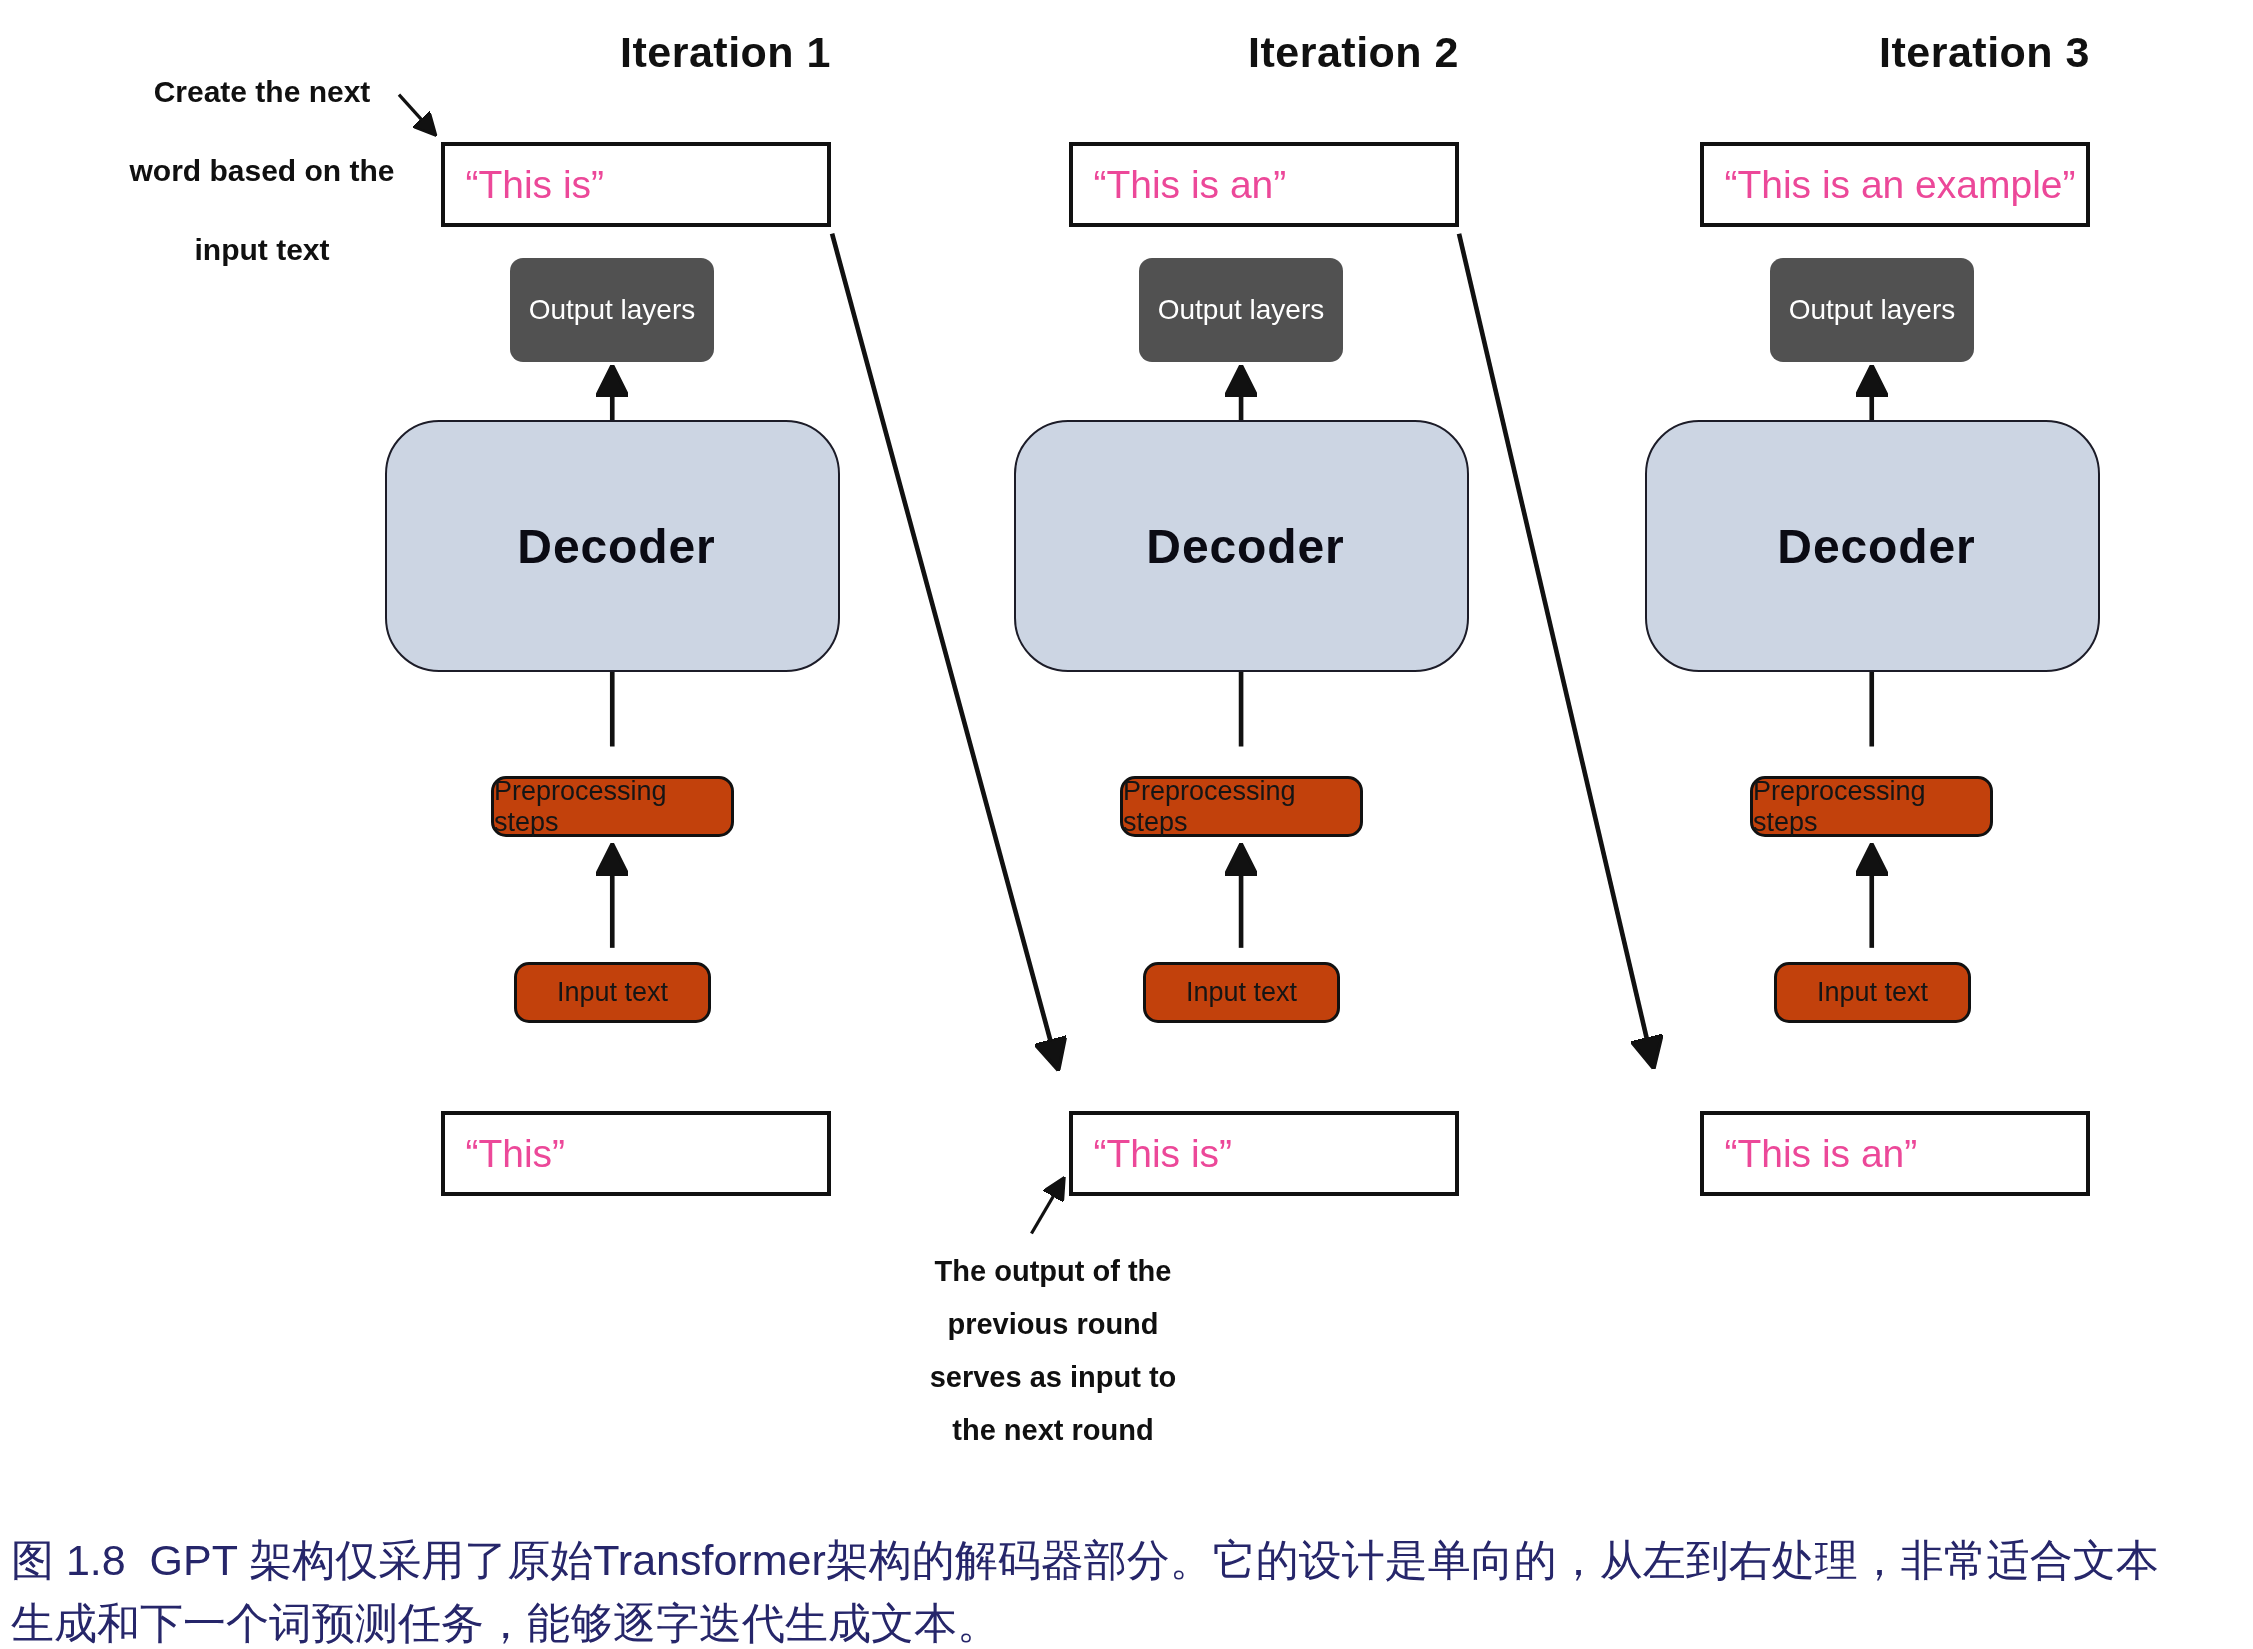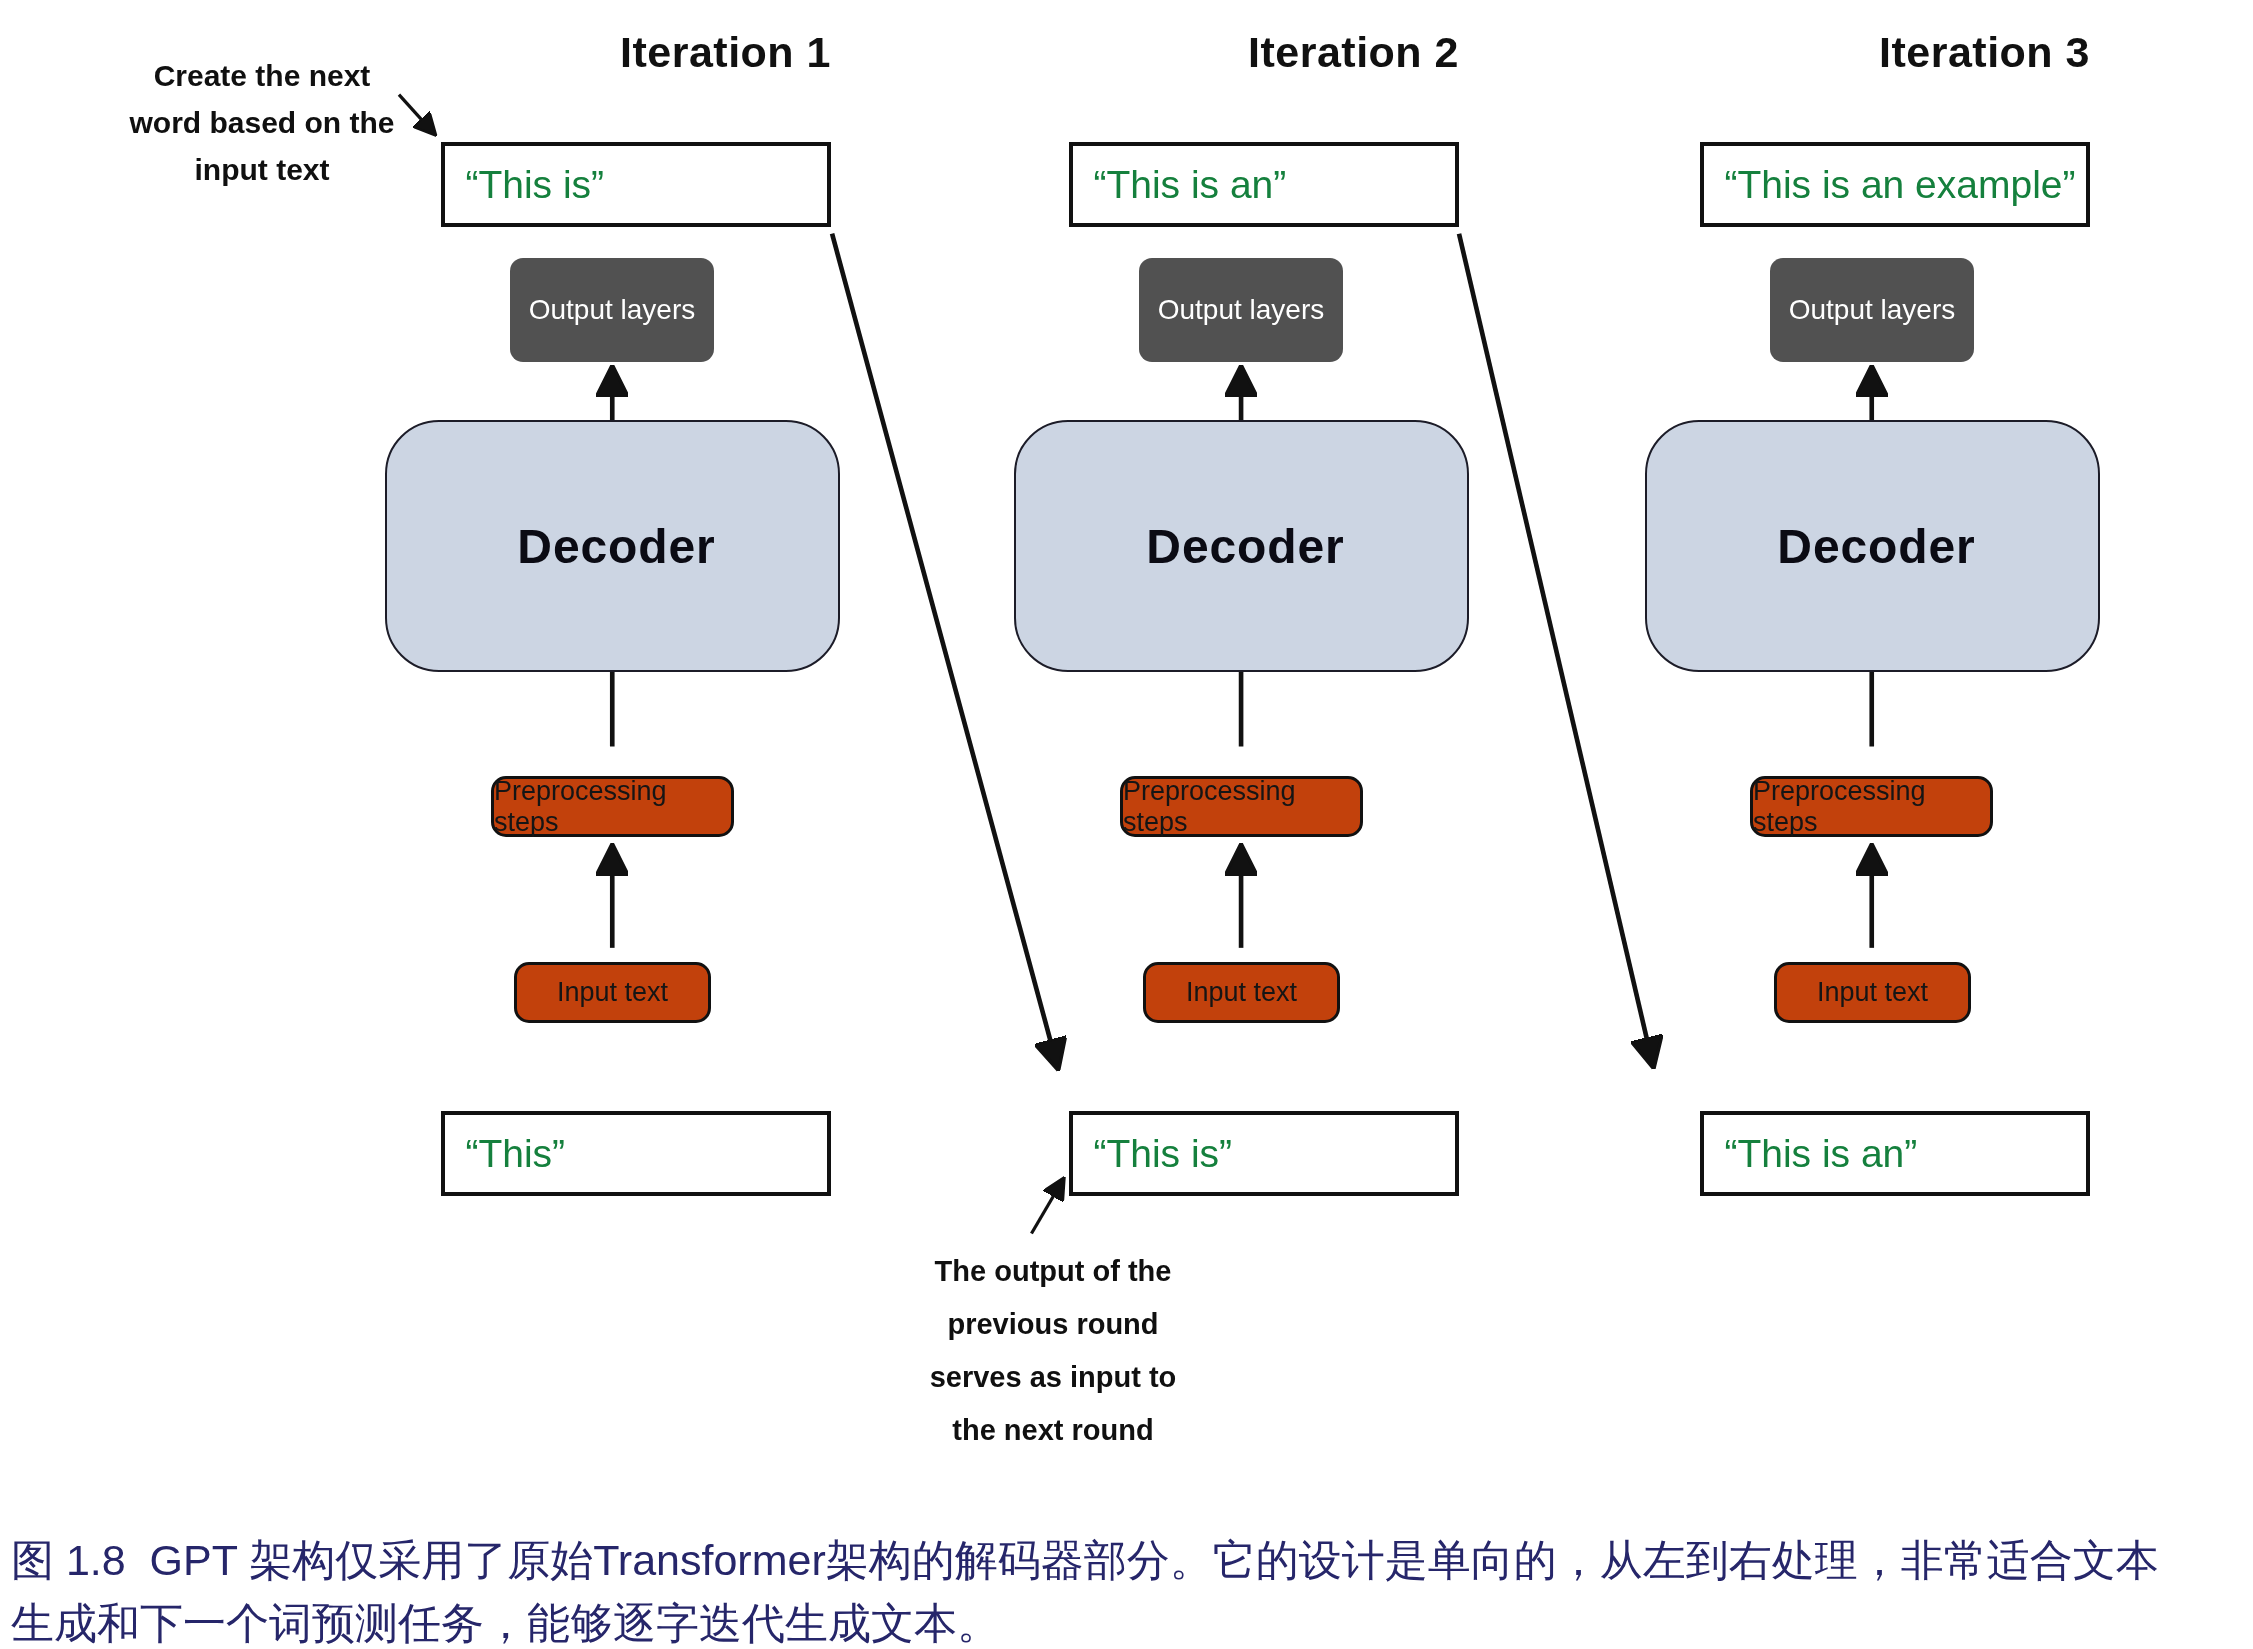--- a/index.html
+++ b/index.html
@@ -24,21 +24,21 @@
     letter-spacing: 0.5px;
   }
 
   
   .text-box {
     width: 390px; height: 85px;
     background: #ffffff;
     border: 4.6px solid var(--box-border);
     display: flex; align-items: center;
     padding-left: 20.4px;
-    font-size: 39px; color: #15803d;
+    font-size: 39px; color: #ec4899;
   }
   .text-box.top { top: 142px; }
   .text-box.bottom { top: 1087px; margin-top: 24px; }
 
   
   .output-layers {
     width: 204px; height: 104px; top: 258px;
     background: var(--output-layers-fill);
     color: var(--output-layers-text);
     border-radius: 13px;
@@ -70,21 +70,21 @@
   .input-pill    { width: 197px; height: 61px; top: 962px; }
 
   
   .annotation {
     font-weight: bold; color: #101010;
     text-align: center;
     white-space: pre-line;
   }
   .annotation.top-left {
     left: 93px; top: 52px; width: 338px;
-    font-size: 30px; line-height: 47px;
+    font-size: 30px; line-height: 79px;
   }
   .annotation.bottom-mid {
     left: 886px; top: 1245px; width: 334px;
     font-size: 29px; line-height: 53px;
   }
 
   
   .caption {
     left: 11px; width: 2237px;
     color: var(--caption-text);

